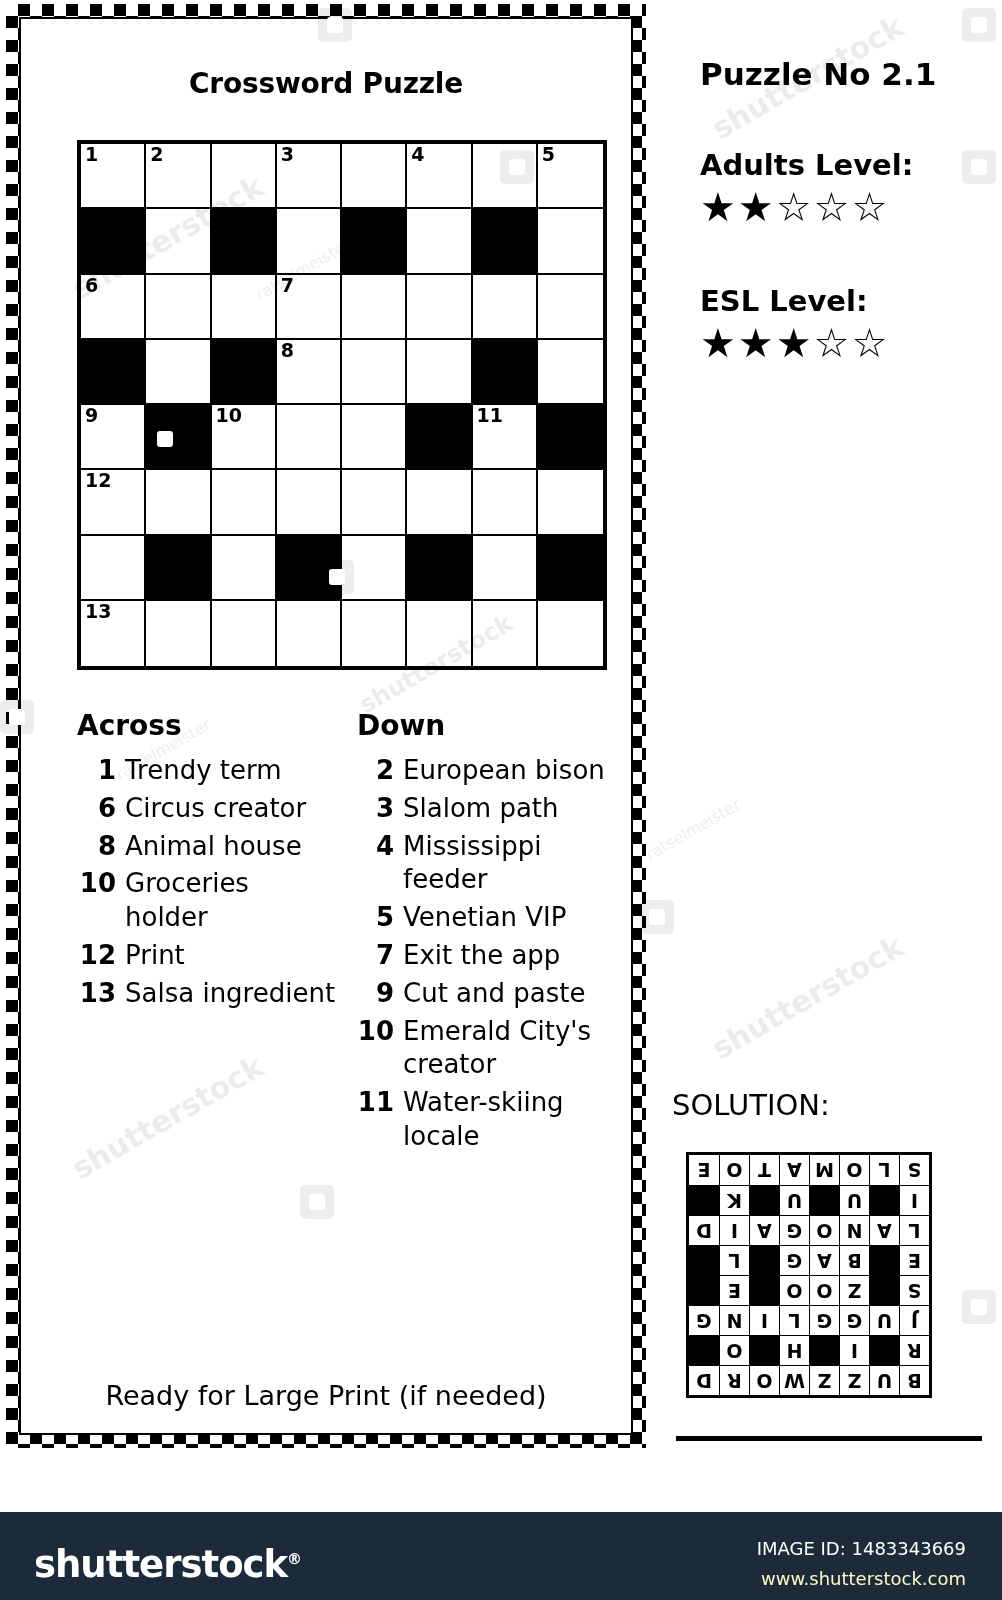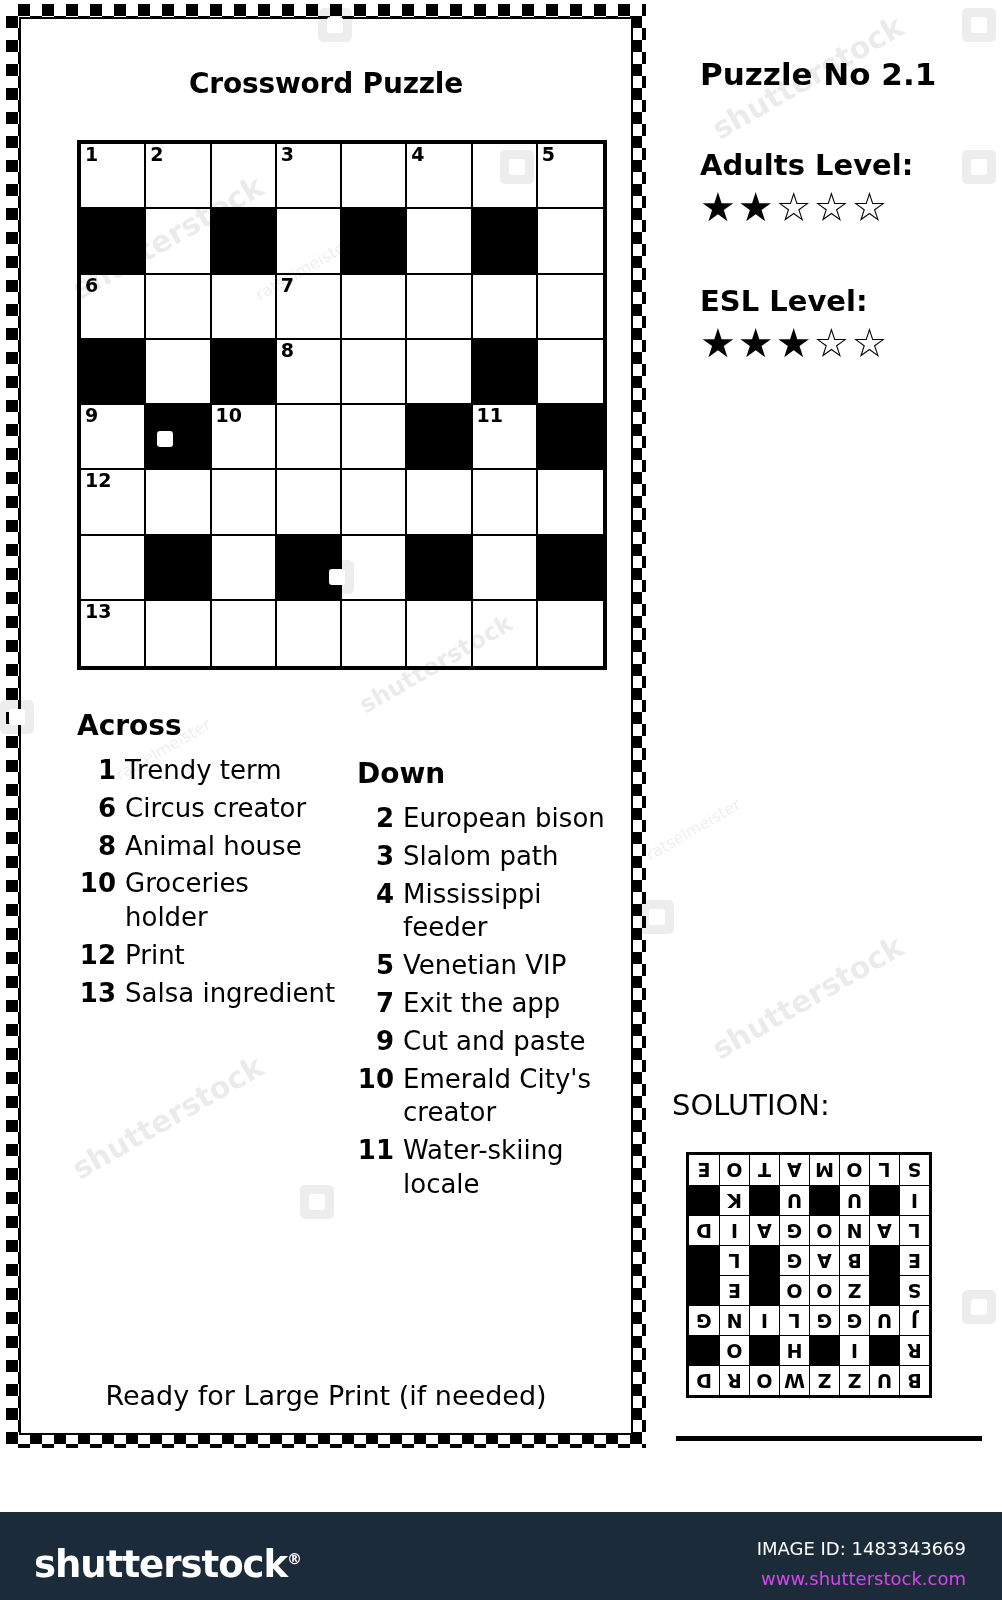--- a/index.html
+++ b/index.html
@@ -89,21 +89,21 @@
     width: 540px;
     display: flex;
     gap: 16px;
   }
   .clue-col { width: 262px; }
   .clue-head {
     font-size: 28px;
     font-weight: bold;
     margin-bottom: 12px;
   }
-  .clue-col.down .clue-head { margin-left: 2px; margin-top: 48px; }
+  .clue-col.down .clue-head { margin-left: 2px; }
   .clue {
     display: flex;
     font-size: 26px;
     line-height: 1.3;
     margin-bottom: 4px;
   }
   .clue .n {
     font-weight: bold;
     width: 48px;
     text-align: right;
@@ -218,21 +218,21 @@
     right: 36px;
     top: 26px;
     font-size: 18px;
     text-align: right;
   }
   #ssurl {
     position: absolute;
     right: 36px;
     top: 56px;
     font-size: 18px;
-    color: #d946ef;
+    color: #fef9c3;
     text-align: right;
   }
 
   
   .wm {
     position: absolute;
     color: rgba(0,0,0,0.08);
     font-size: 30px;
     font-weight: bold;
     transform: rotate(-30deg);

